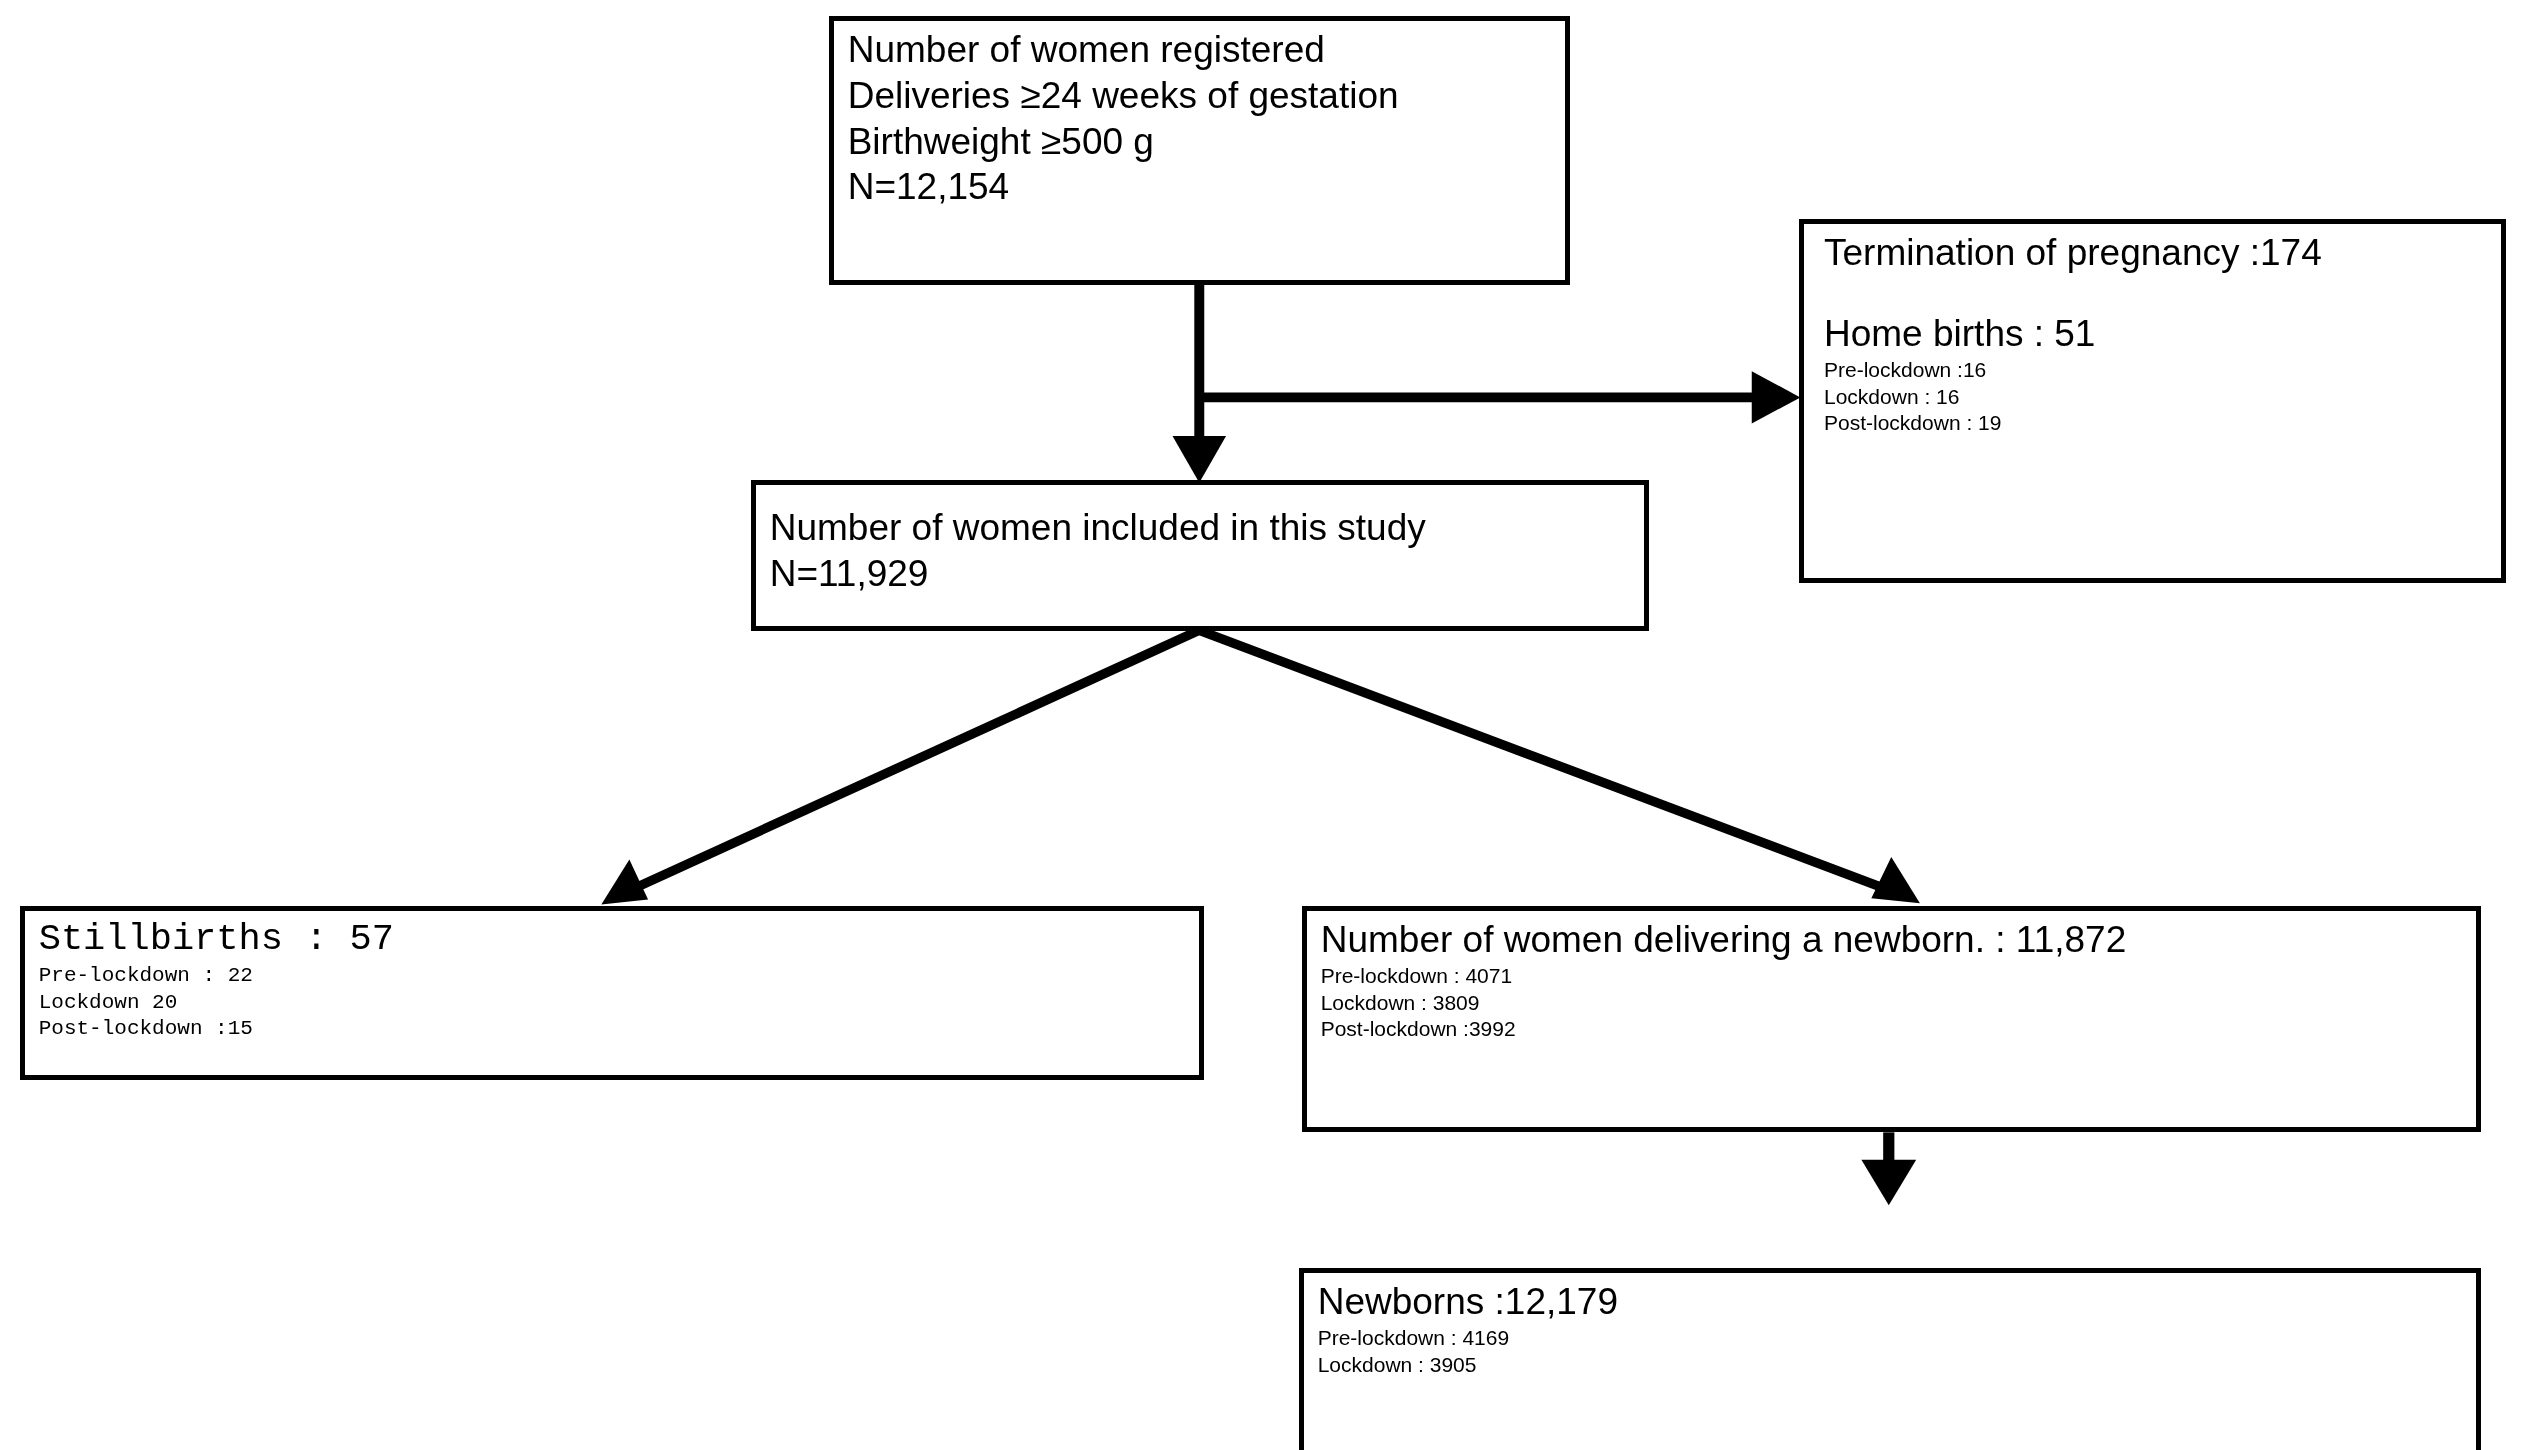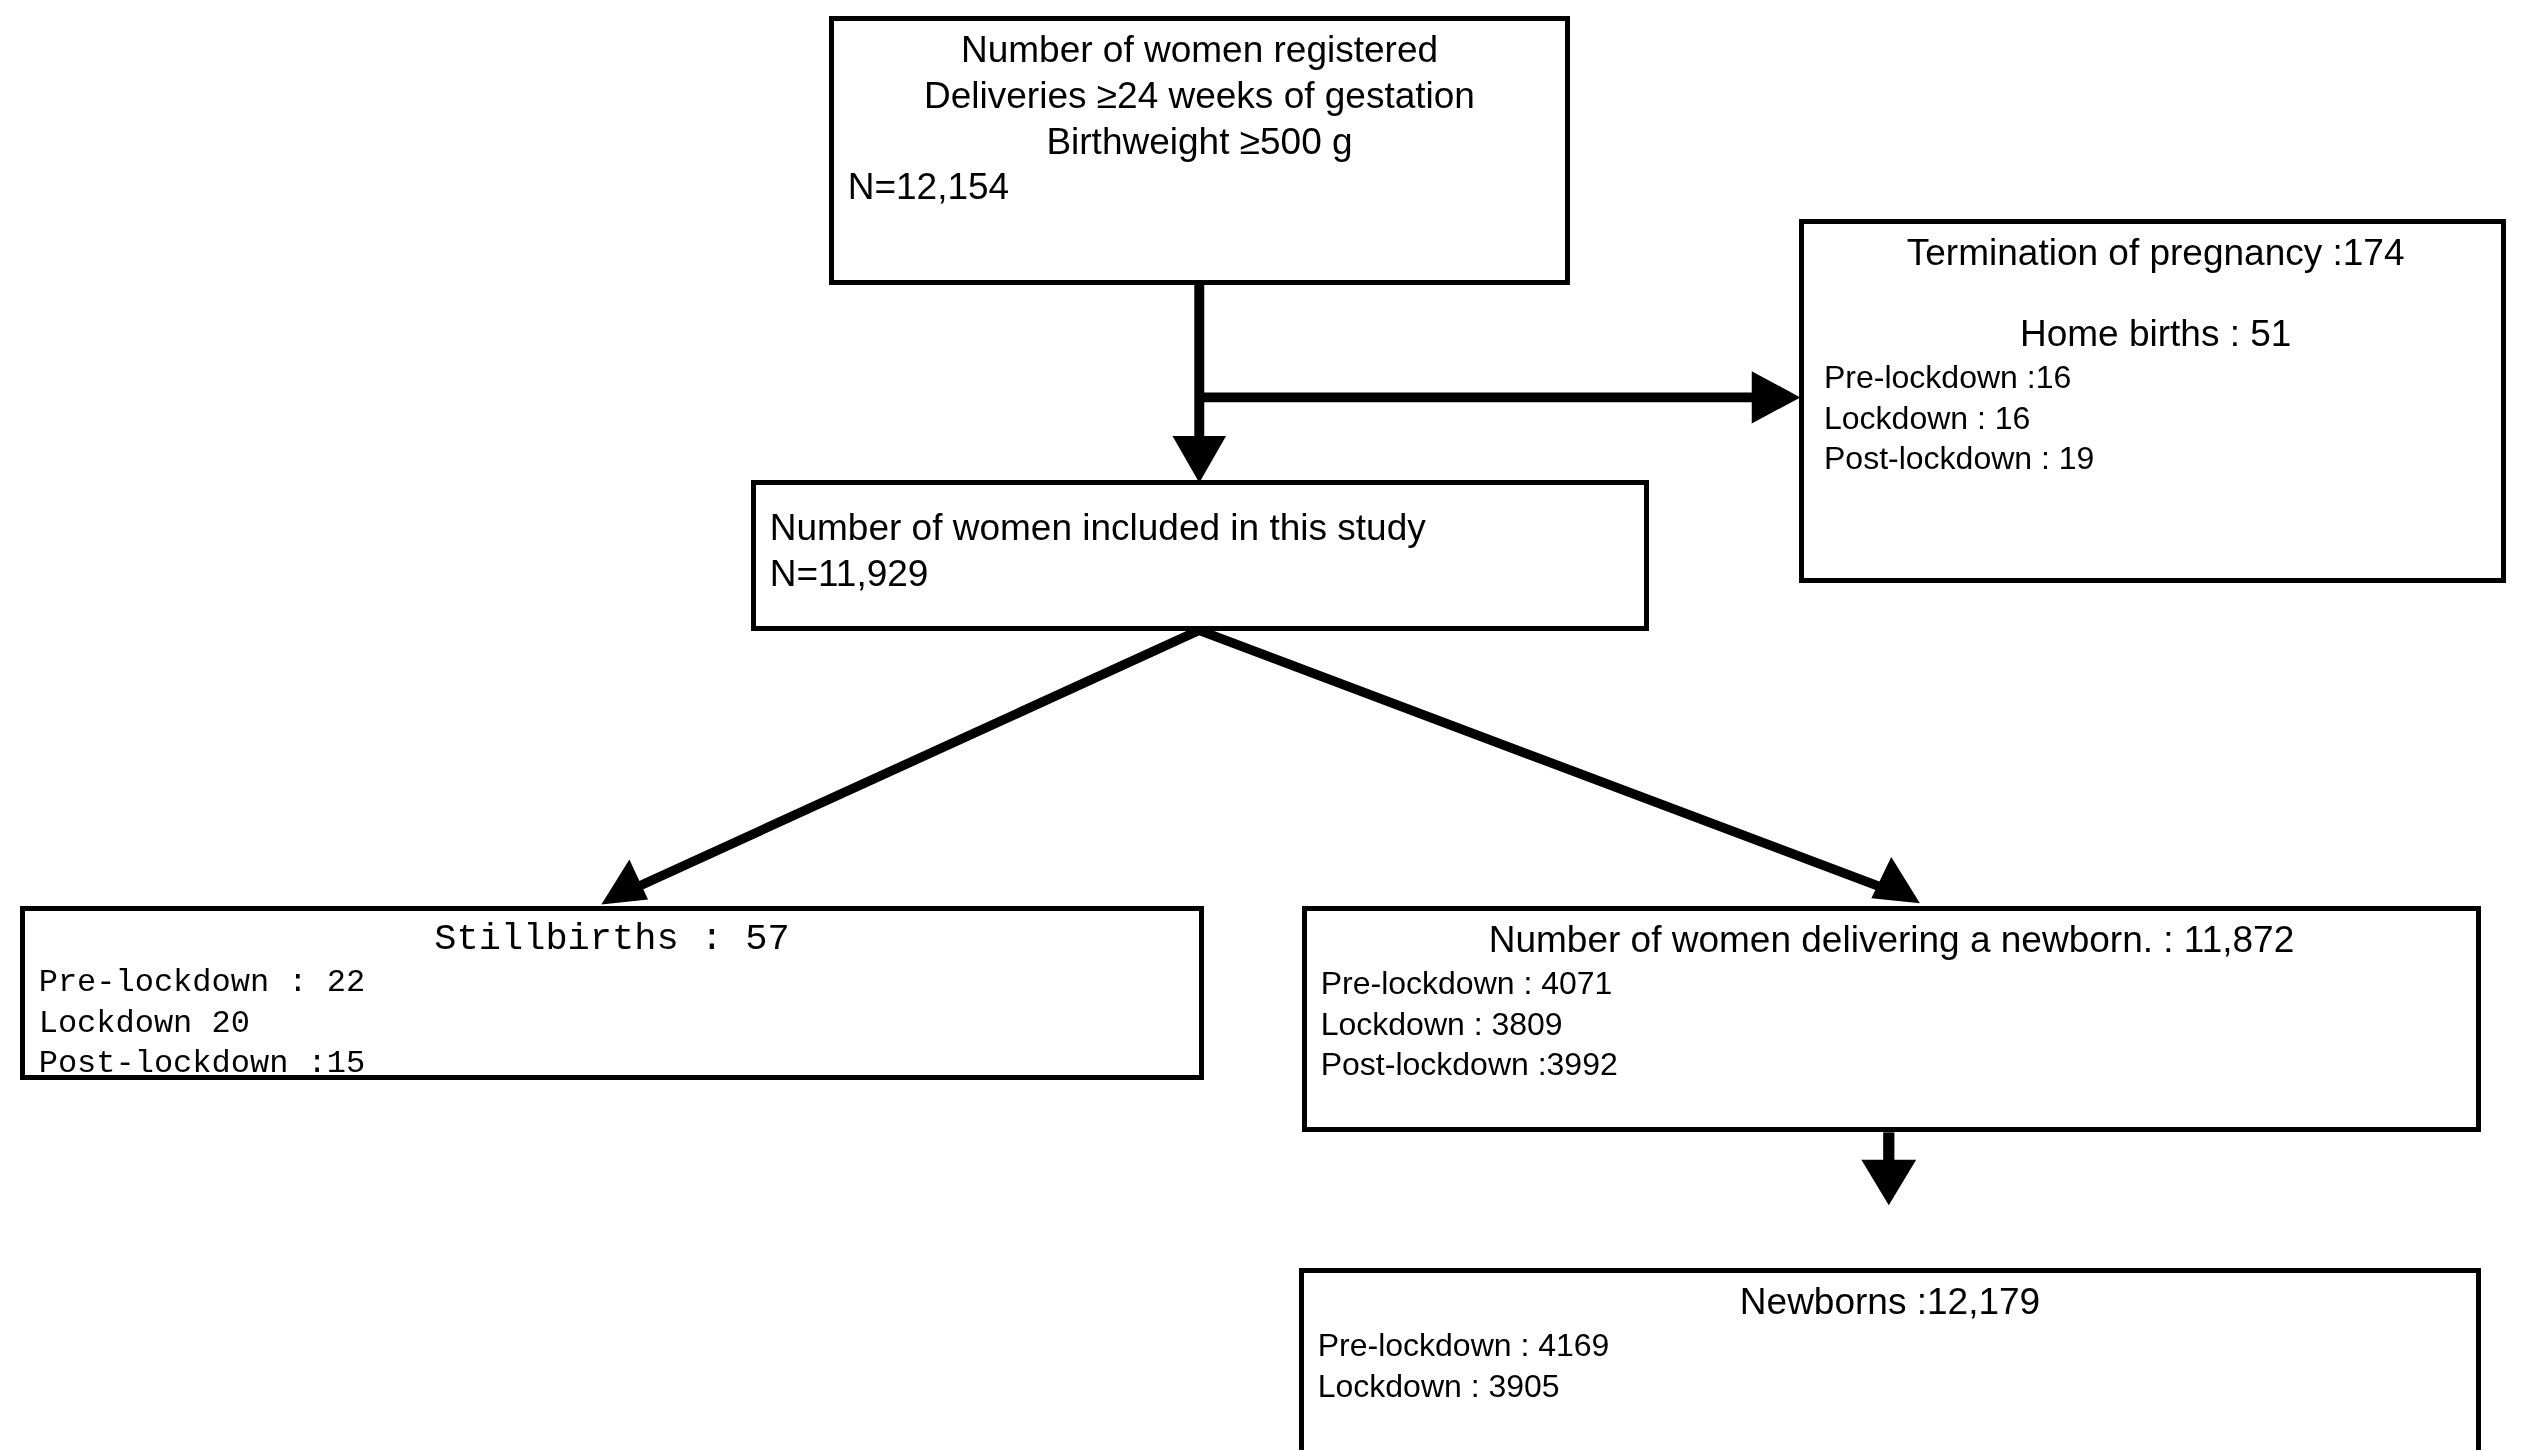--- a/index.html
+++ b/index.html
@@ -23,24 +23,23 @@
     box-sizing: border-box;
     border: 5.6px solid #000000;
     background: #ffffff;
     padding: 6.2px 13.7px;
     z-index: 3;
   }
   .line-big {
     font-size: 37px;
     line-height: 1.24;
     white-space: nowrap;
-    text-align: center;
   }
   .line-small {
-    font-size: 32px;
+    font-size: 21px;
     line-height: 1.27;
     white-space: nowrap;
   }
   .center {
     text-align: left;
   }
   #svg-arrows {
     position: absolute;
     left: 0;
     top: 0;

